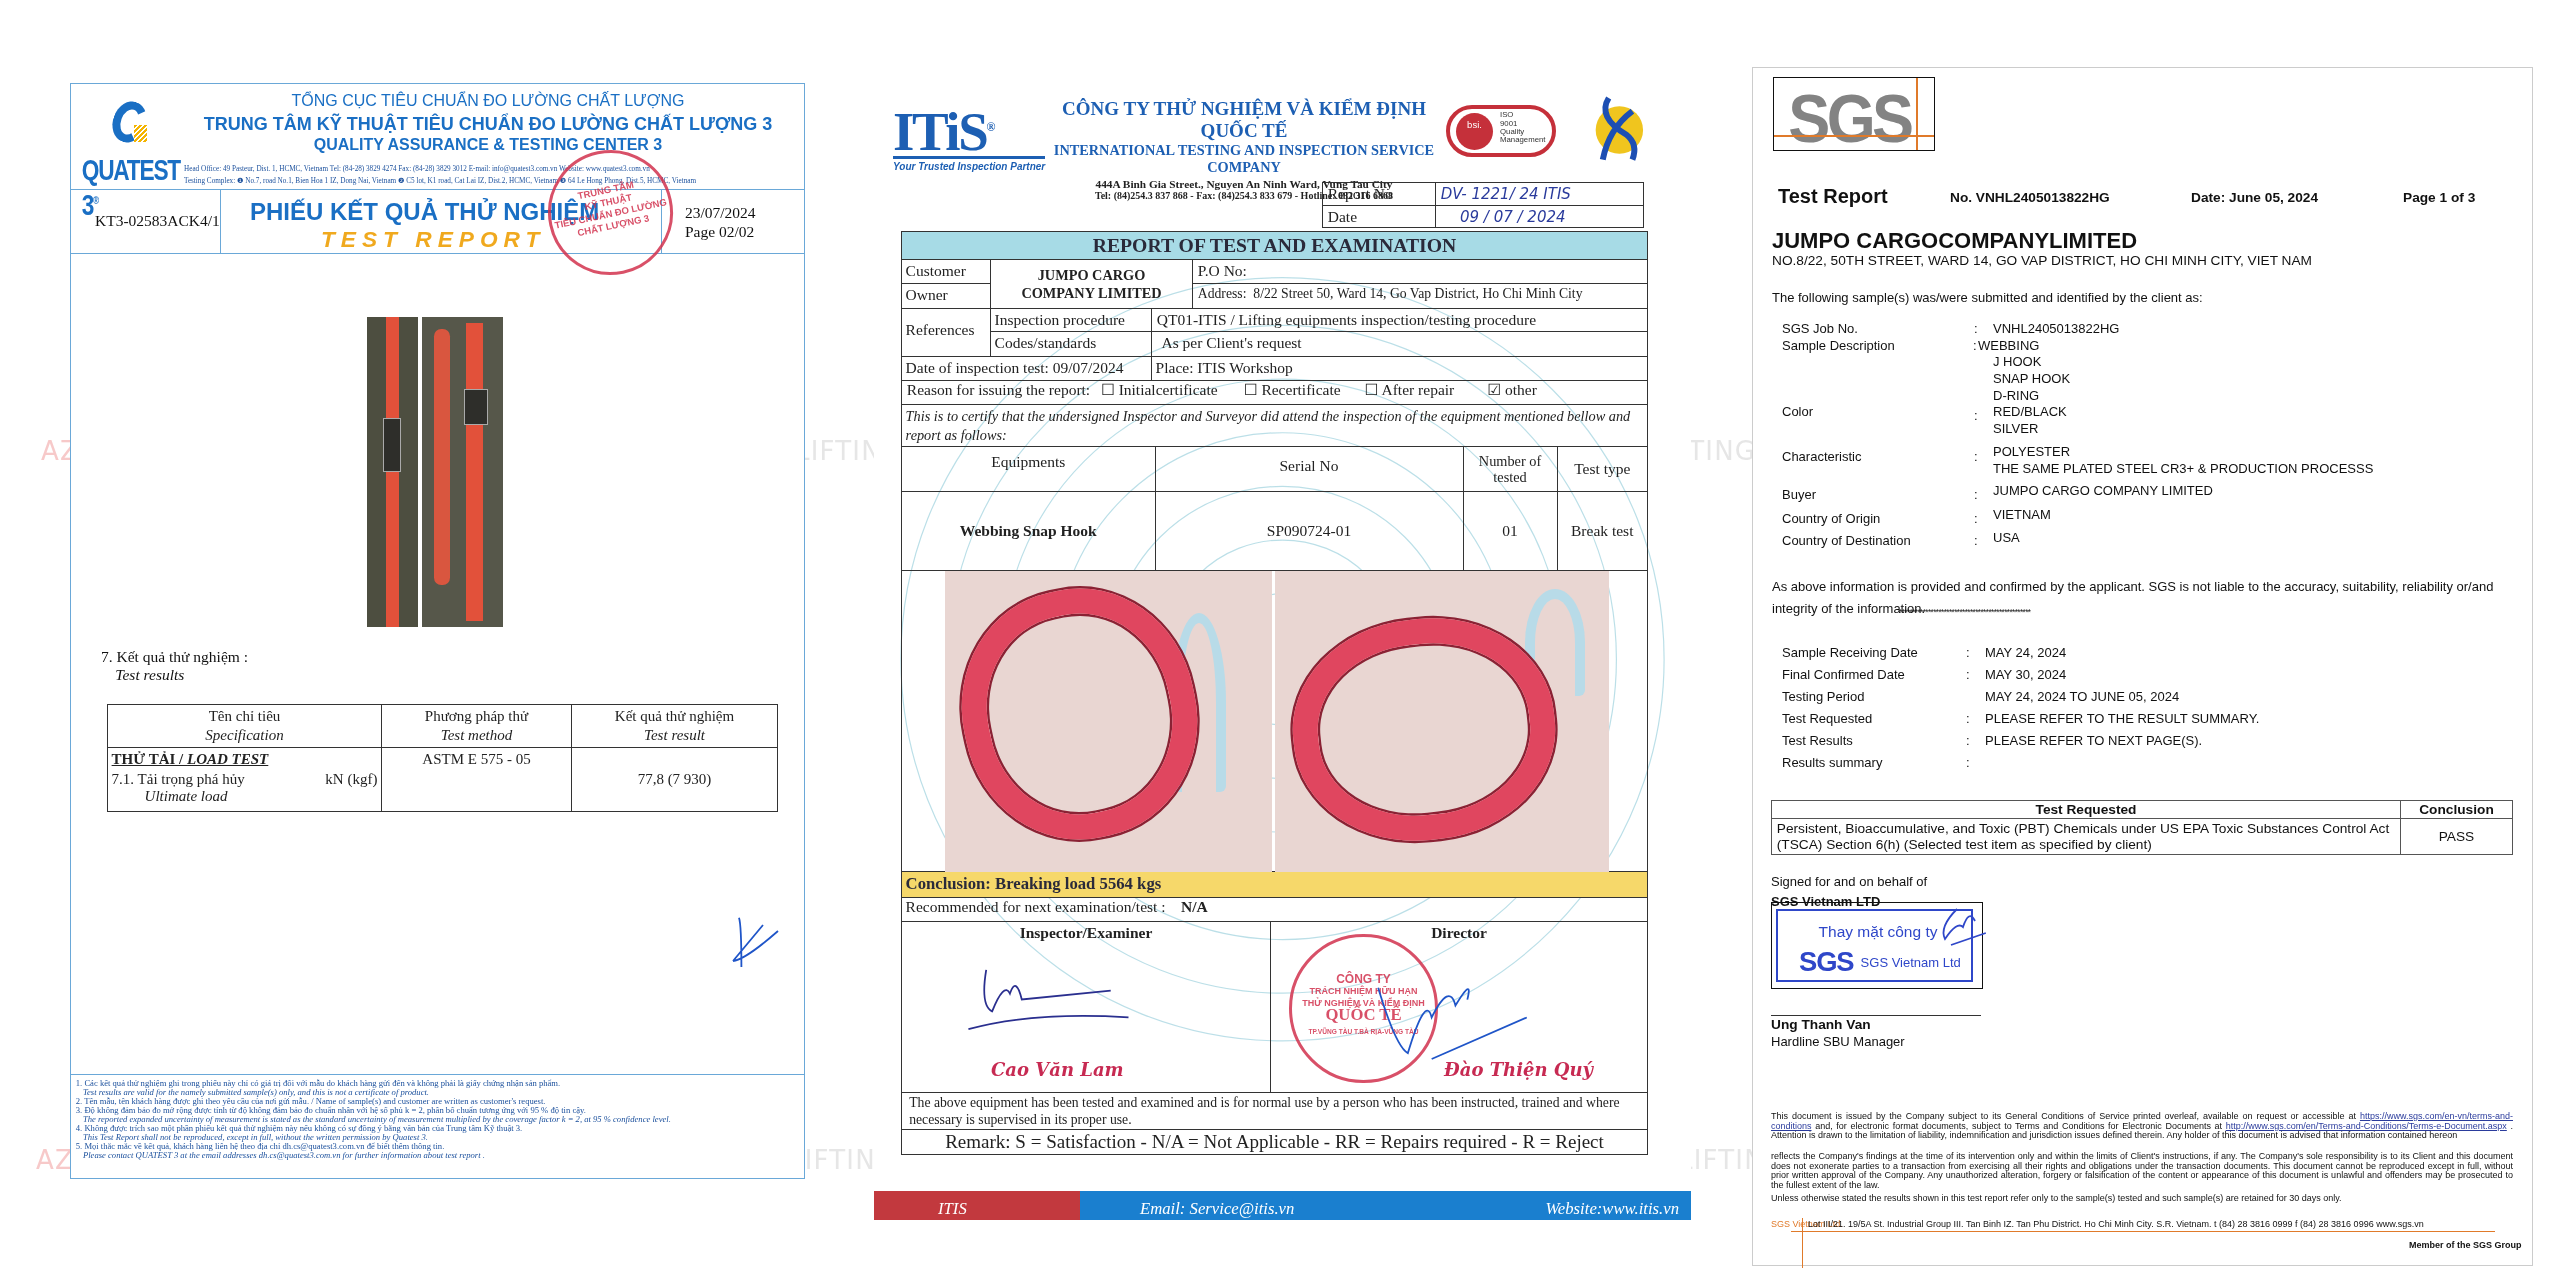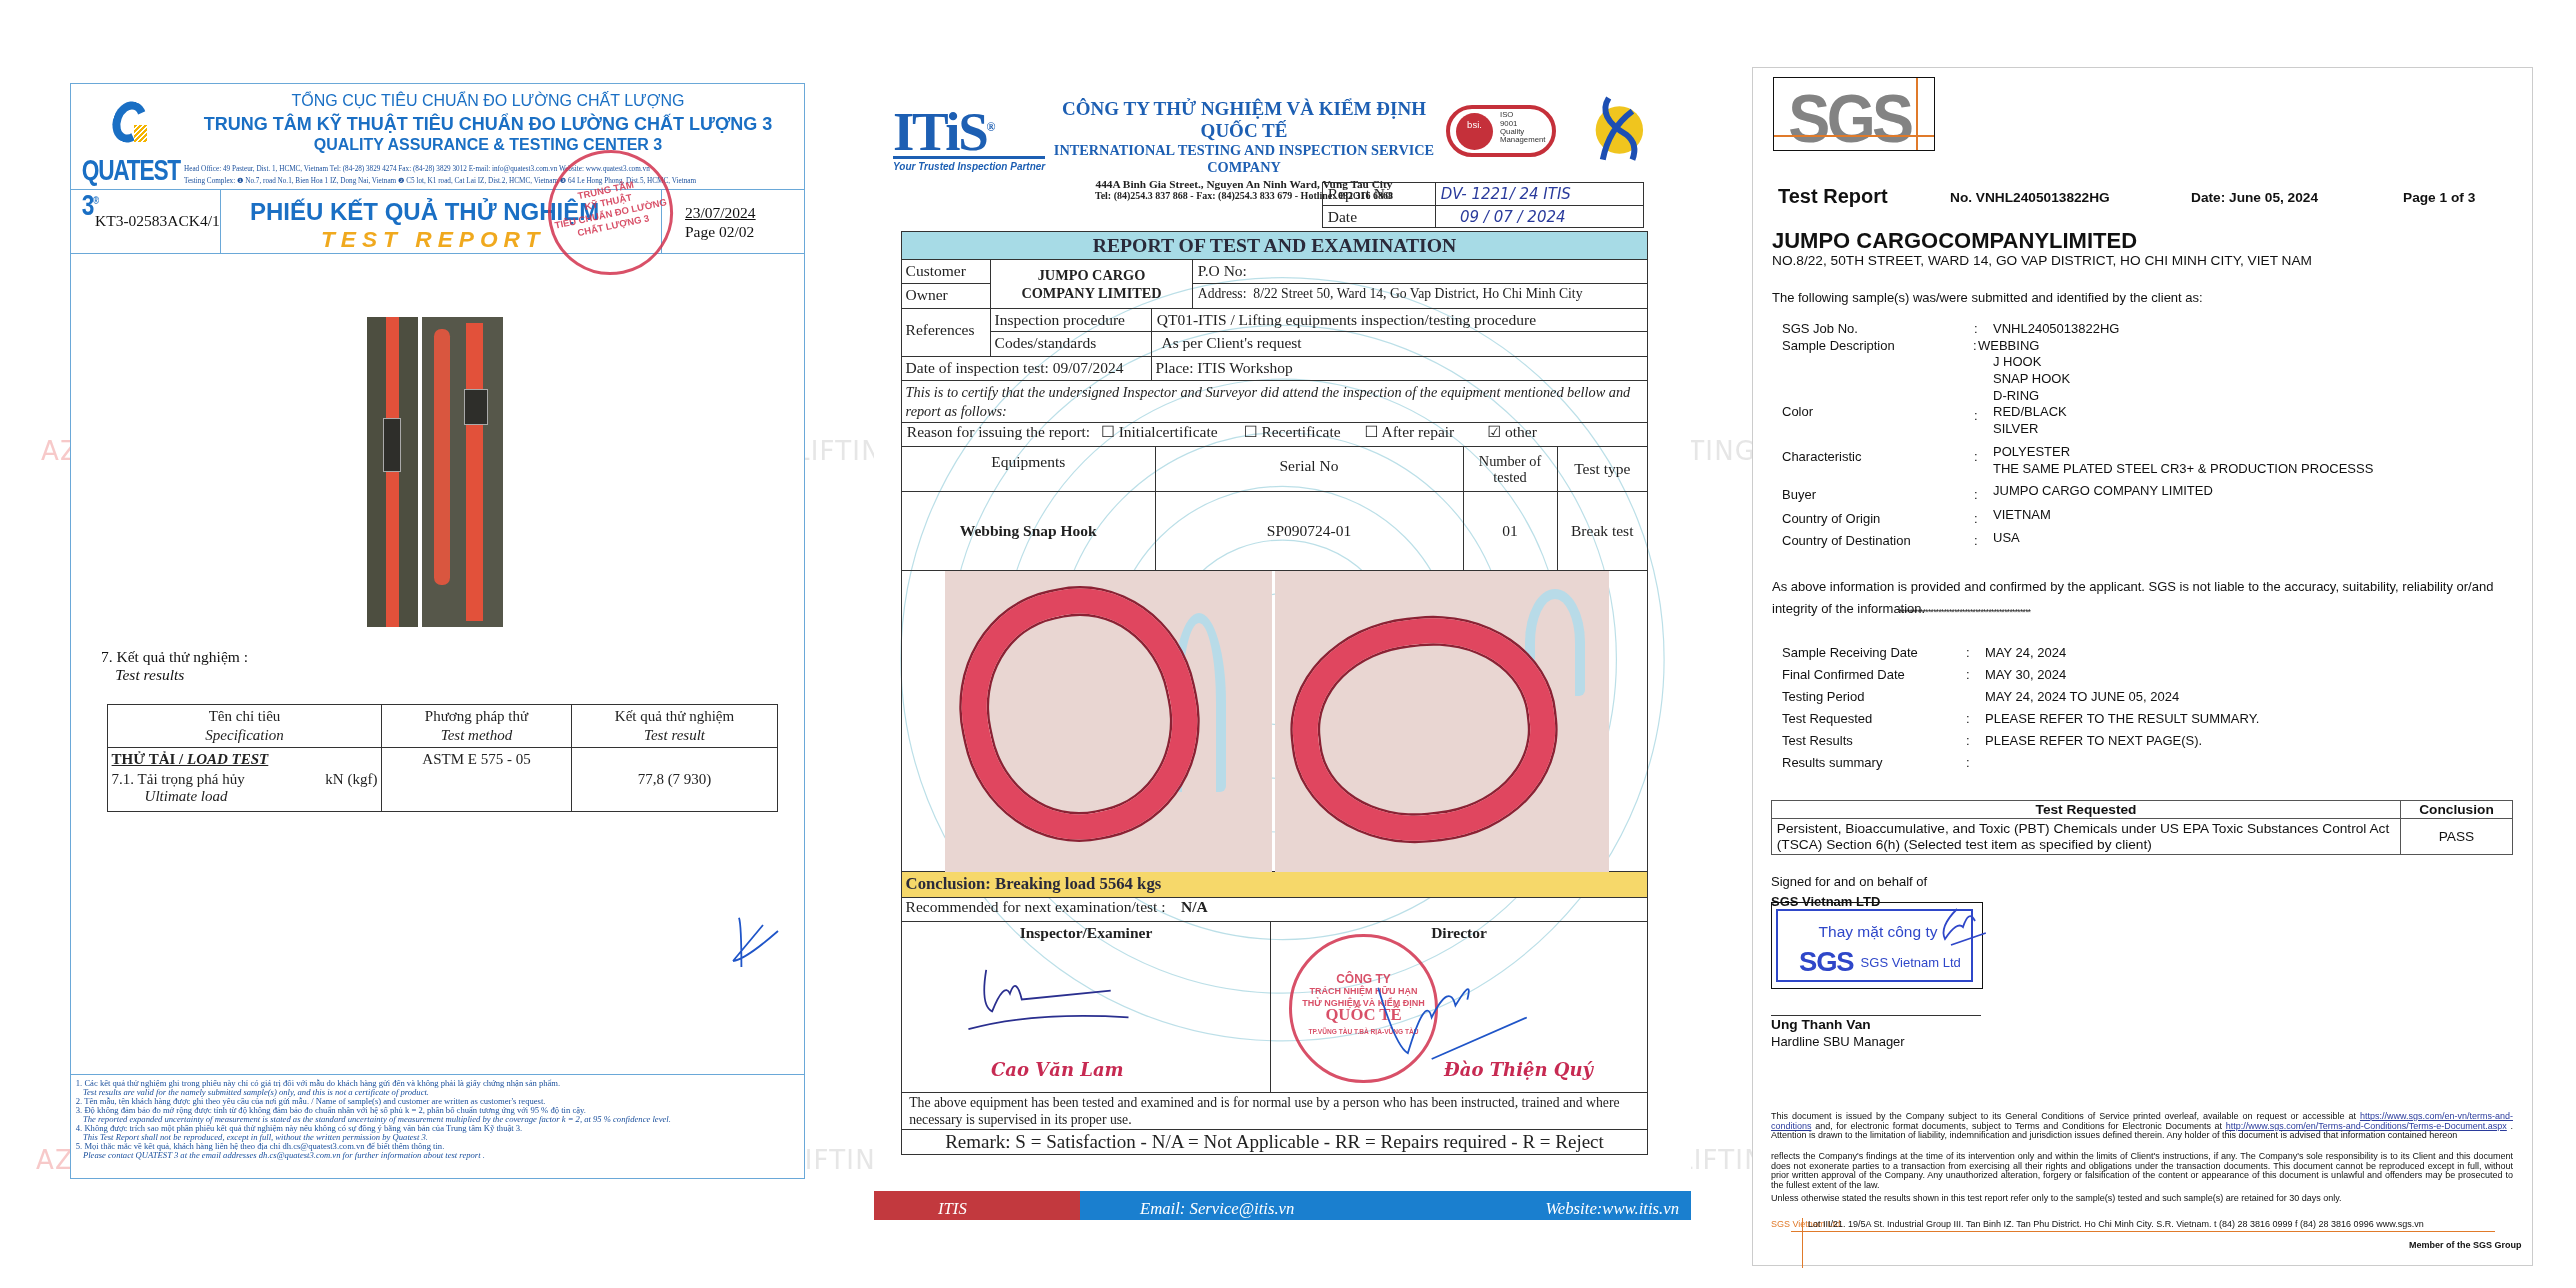--- a/index.html
+++ b/index.html
@@ -19,21 +19,21 @@
   #doc1 .h1{position:absolute;left:119px;top:8.3px;width:596px;text-align:center;font-family:"Liberation Sans",sans-serif;font-size:16px;color:#1a6fc4;}
   #doc1 .h2{position:absolute;left:119px;top:30px;width:596px;text-align:center;font-family:"Liberation Sans",sans-serif;font-size:18px;color:#1a6fc4;font-weight:700;}
   #doc1 .h3{position:absolute;left:119px;top:52px;width:596px;text-align:center;font-family:"Liberation Sans",sans-serif;font-size:16px;color:#1a6fc4;font-weight:700;}
   #doc1 .addr{position:absolute;left:113px;font-size:7.2px;color:#1a4f9c;white-space:nowrap;}
   #doc1 .titlebar{position:absolute;left:0;top:106px;width:100%;height:64px;border-bottom:1.8px solid #6aa8d8;}
   #doc1 .repno{position:absolute;left:24px;top:21.5px;font-size:15.5px;color:#111;}
   #doc1 .vsep{position:absolute;left:149px;top:0;height:64px;border-left:1.2px solid #6aa8d8;}
   #doc1 .vsep2{position:absolute;left:590px;top:0;height:64px;border-left:1.2px solid #6aa8d8;}
   #doc1 .t-vn{position:absolute;left:179px;top:8.3px;font-family:"Liberation Sans",sans-serif;font-weight:700;font-size:24px;color:#1a6fc4;}
   #doc1 .t-en{position:absolute;left:250px;top:36px;font-family:"Liberation Sans",sans-serif;font-weight:700;font-style:italic;font-size:22.7px;letter-spacing:6px;color:#f0a91e;}
-  #doc1 .date{position:absolute;left:614px;top:14.3px;font-size:15.5px;color:#111;text-decoration:underline;}
+  #doc1 .date{position:absolute;left:614px;top:14.3px;font-size:15.5px;color:#111;}
   #doc1 .page{position:absolute;left:614px;top:33px;font-size:15.5px;color:#111;}
   .stamp-red{position:absolute;border:3px solid #d2324e;border-radius:50%;color:#d2324e;font-family:"Liberation Sans",sans-serif;font-weight:700;text-align:center;opacity:.85;}
   #doc1 .photo{position:absolute;left:296px;top:233px;width:136px;height:310px;}
   #doc1 .ph{position:absolute;top:0;height:310px;background:#5a5a4e;}
   #doc1 .strap{position:absolute;background:#e2513a;}
   #doc1 .sec7{position:absolute;left:30px;top:564px;font-size:15.5px;color:#111;}
   #doc1 .sec7 i{display:block;margin-left:14.3px;}
   #doc1 table.res{position:absolute;left:36px;top:620px;width:671px;border-collapse:collapse;font-size:15px;}
   #doc1 table.res td,#doc1 table.res th{border:1.2px solid #333;font-weight:400;vertical-align:top;padding:2.4px 3.6px;}
   #doc1 table.res th{text-align:center;line-height:1.25;}
@@ -271,30 +271,30 @@
         <div style="border-bottom:1.2px solid #333;height:23px;padding:1.2px 4.8px;">QT01-ITIS / Lifting equipments inspection/testing procedure</div>
         <div style="padding:1.2px 9.5px;">As per Client's request</div>
       </div>
     </div>
 
     <div class="row" style="height:24px;">
       <div class="cell-b" style="width:250px;">Date of inspection test: 09/07/2024</div>
       <div>Place: ITIS Workshop</div>
     </div>
 
-    <div class="row" style="height:42px;font-style:italic;font-size:14.3px;line-height:19.7px;">
-      <div>This is to certify that the undersigned Inspector and Surveyor did attend the inspection of the equipment mentioned bellow and report as follows:</div>
-    </div>
-
     <div class="row" style="height:24px;padding-left:4.8px;">
       <span style="margin-right:10.7px;">Reason for issuing the report:</span>
       <span style="margin-right:26px;"><span>☐</span> <span>Initialcertificate</span></span>
       <span style="margin-right:24px;"><span>☐</span> <span>Recertificate</span></span>
       <span style="margin-right:33px;"><span>☐</span> <span>After repair</span></span>
       <span><span>☑</span> <span>other</span></span>
+    </div>
+
+    <div class="row" style="height:42px;font-style:italic;font-size:14.3px;line-height:19.7px;">
+      <div>This is to certify that the undersigned Inspector and Surveyor did attend the inspection of the equipment mentioned bellow and report as follows:</div>
     </div>
 
     <table class="eqtab">
       <tbody>
           <tr style="height:44px;">
         <td style="width:253px;vertical-align:top;padding-top:6px;">Equipments</td>
         <td style="width:308px;vertical-align:top;padding-top:9.5px;">Serial No</td>
         <td style="width:94px;line-height:16.7px;font-size:14.3px;">Number of tested</td>
         <td>Test type</td>
       </tr>

